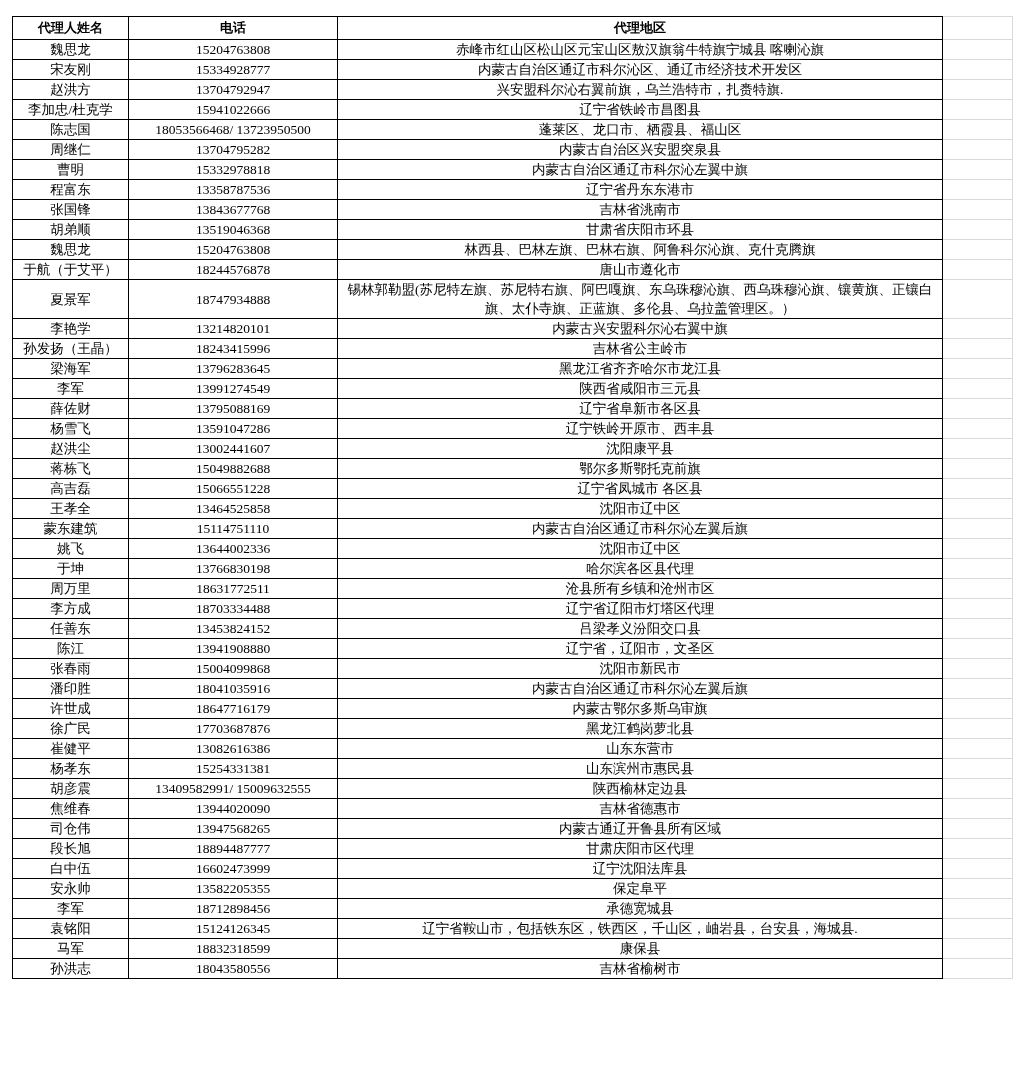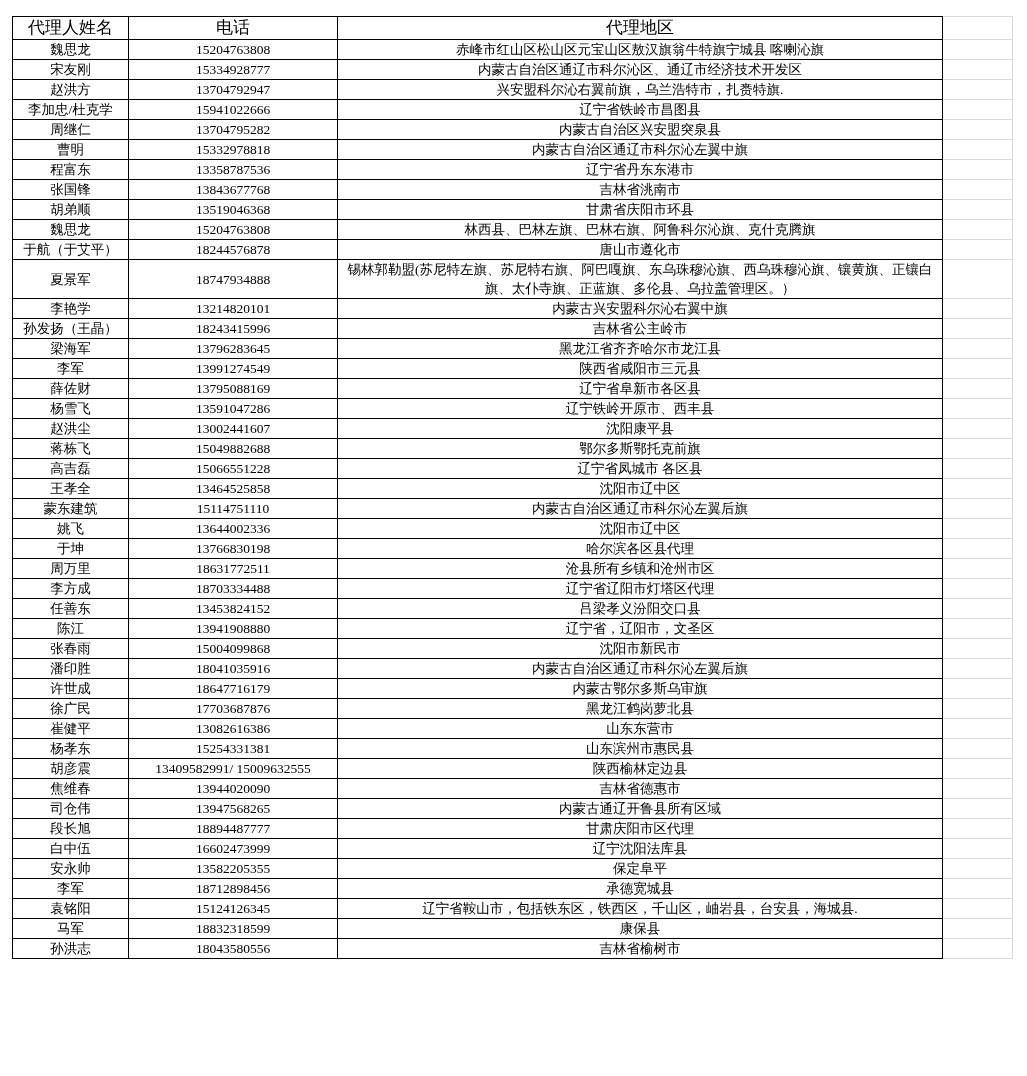--- a/index.html
+++ b/index.html
@@ -2,21 +2,21 @@
 <html><head>
 <meta charset="utf-8">
 <style>
   html,body{margin:0;padding:0;background:#ffffff;}
   body{width:1027px;height:1076px;position:relative;overflow:hidden;
        font-family:"Liberation Serif","DejaVu Serif",serif;color:#000;}
   .sheet{position:absolute;top:16px;left:12px;}
   table{border-collapse:collapse;table-layout:fixed;width:1000px;}
   th,td{box-sizing:border-box;text-align:center;vertical-align:middle;
         padding:0 2px;overflow:hidden;}
-  th{border:1px solid #000;font-size:17px;font-weight:normal;height:22px;line-height:22px;}
+  th{border:1px solid #000;font-size:13px;font-weight:bold;height:22px;line-height:22px;}
   td.main{border:1px solid #000;font-size:13.5px;line-height:19px;height:19px;}
   td.ghost,th.ghost{border:none;border-right:1px solid #d9d9d9;border-bottom:1px solid #d9d9d9;}
   tr:first-child .ghost{border-top:1px solid #d9d9d9;}
   td.region{word-break:break-word;}
 </style>
 </head>
 <body>
 
 <div class="sheet">
   <table>
@@ -53,20 +53,26 @@
           <td class="main region">兴安盟科尔沁右翼前旗，乌兰浩特市，扎赉特旗.</td>
           <td class="ghost"></td>
         </tr>
         <tr>
           <td class="main">李加忠/杜克学</td>
           <td class="main">15941022666</td>
           <td class="main region">辽宁省铁岭市昌图县</td>
           <td class="ghost"></td>
         </tr>
         <tr>
+          <td class="main">陈志国</td>
+          <td class="main">18053566468/ 13723950500</td>
+          <td class="main region">蓬莱区、龙口市、栖霞县、福山区</td>
+          <td class="ghost"></td>
+        </tr>
+        <tr>
           <td class="main">周继仁</td>
           <td class="main">13704795282</td>
           <td class="main region">内蒙古自治区兴安盟突泉县</td>
           <td class="ghost"></td>
         </tr>
         <tr>
           <td class="main">曹明</td>
           <td class="main">15332978818</td>
           <td class="main region">内蒙古自治区通辽市科尔沁左翼中旗</td>
           <td class="ghost"></td>

